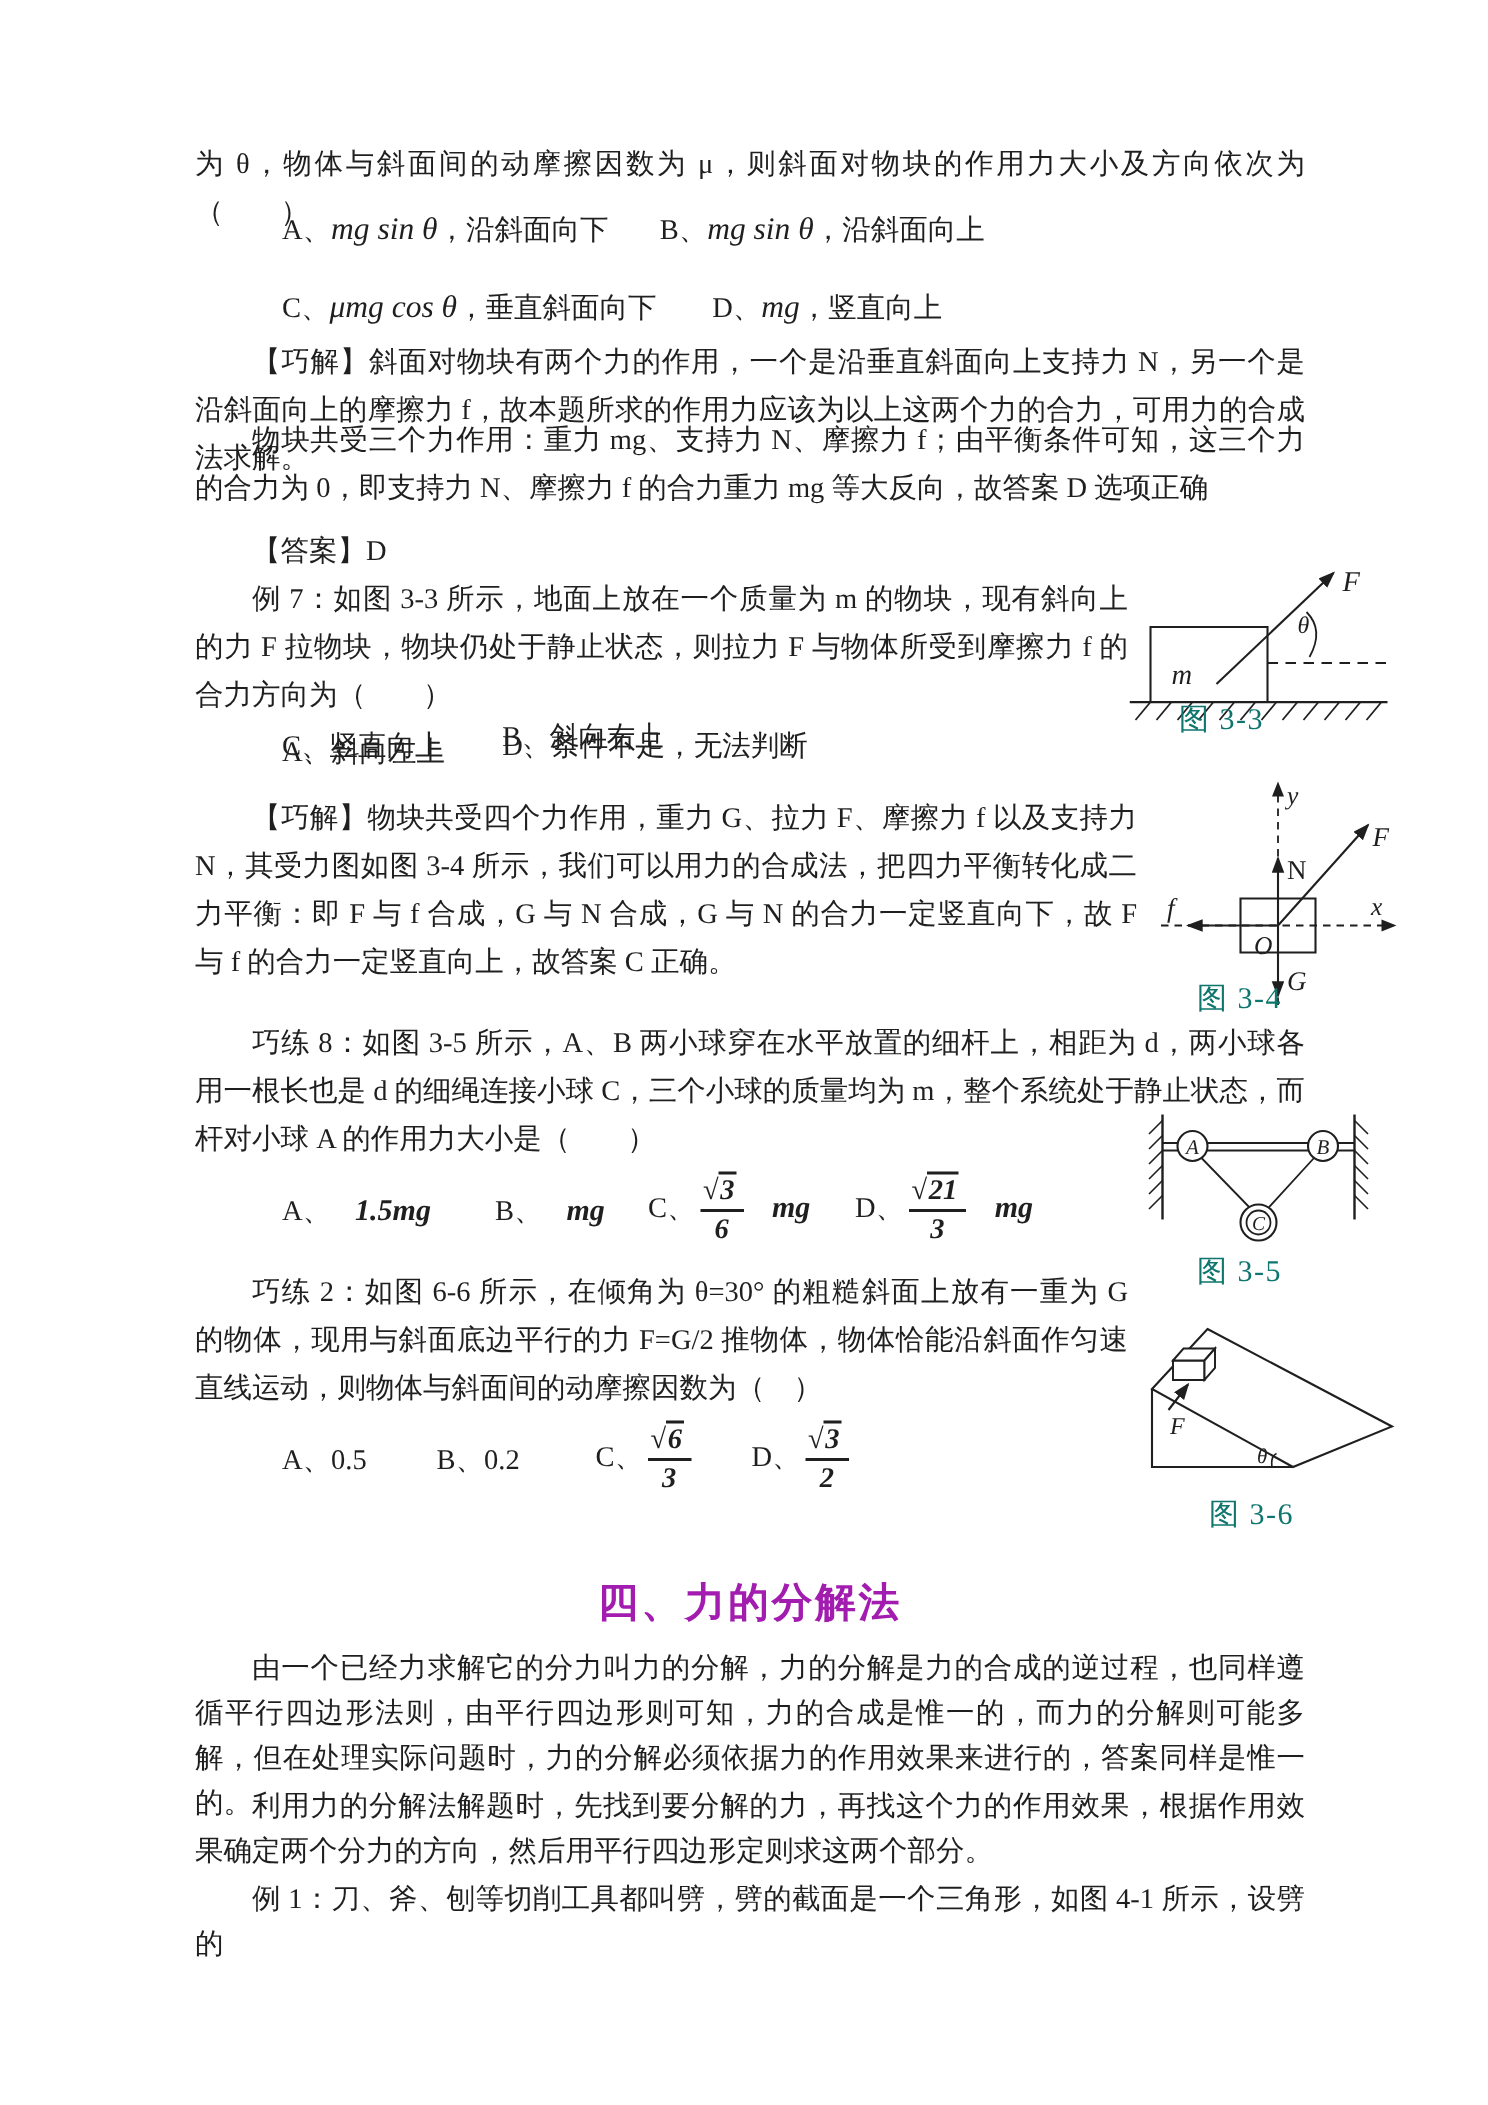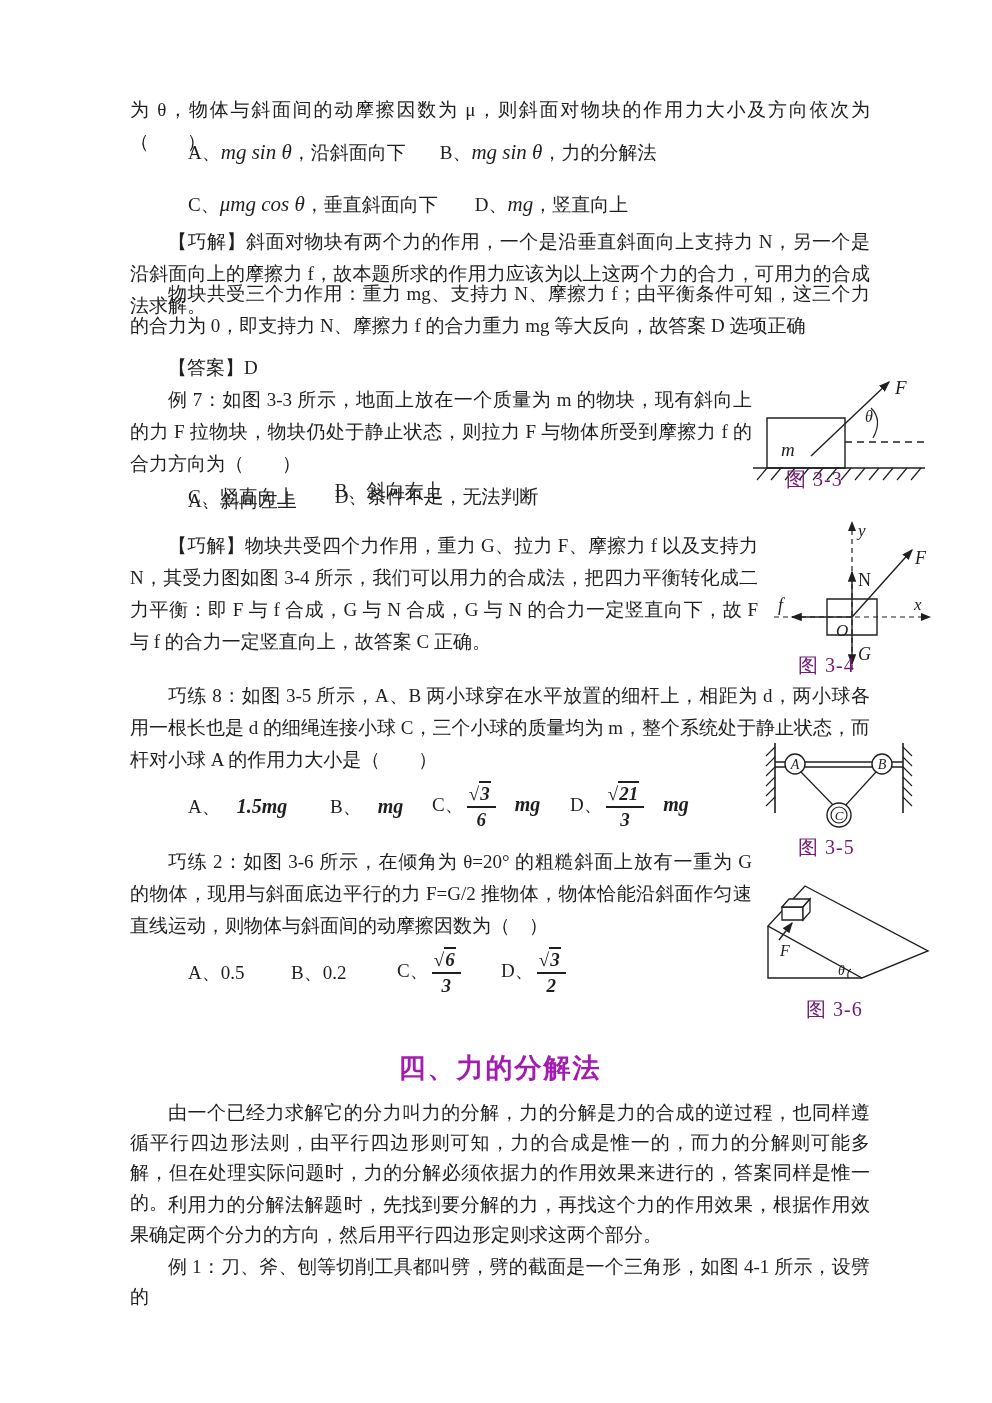--- a/index.html
+++ b/index.html
@@ -16,35 +16,35 @@
         font-style:italic;font-weight:bold;font-size:19px;line-height:1.15;margin:0 3px;}
   .frac .num{display:block;border-bottom:2px solid #1f1f1f;padding:0 5px 1px 2px;}
   .frac .rad{font-style:normal;}
   .frac .rcd{border-top:2px solid #1f1f1f;padding:0 1px;}
   .frac .den{display:block;padding-top:1px;}
   .suffix{font-style:italic;font-weight:bold;font-size:20px;margin-left:16px;}
   .heading{position:absolute;left:130px;width:740px;text-align:center;
            font-family:"Liberation Sans","DejaVu Sans",sans-serif;font-weight:bold;
            font-size:27px;color:#a21caf;letter-spacing:2px;}
   .fig{position:absolute;}
-  .figcap{position:absolute;font-size:20px;letter-spacing:1px;color:#701a75;}
+  .figcap{position:absolute;font-size:20px;letter-spacing:1px;color:#0f766e;}
   svg text{font-family:"Liberation Serif","DejaVu Serif",serif;fill:#1f1f1f;}
   svg .it{font-style:italic;}
   svg line,svg path,svg rect,svg circle,svg polygon{vector-effect:non-scaling-stroke;}
 </style>
 </head>
 <body>
 
 <div class="page">
 
   <div class="para" style="top:94px;">为 θ，物体与斜面间的动摩擦因数为 μ，则斜面对物块的作用力大小及方向依次为（　　）</div>
 
   <div class="optrow" style="top:140px;">
     <span class="opt" style="width:247px;"><span>A、</span><span class="mi">mg sin θ</span><span>，沿斜面向下</span></span>
-    <span class="opt"><span>B、</span><span class="mi">mg sin θ</span><span>，力的分解法</span></span>
+    <span class="opt"><span>B、</span><span class="mi">mg sin θ</span><span>，沿斜面向上</span></span>
   </div>
 
   <div class="optrow" style="top:192px;">
     <span class="opt" style="width:282px;"><span>C、</span><span class="mi">μmg cos θ</span><span>，垂直斜面向下</span></span>
     <span class="opt"><span>D、</span><span class="mi">mg</span><span>，竖直向上</span></span>
   </div>
 
   <div class="para indent" style="top:226px;">【巧解】斜面对物块有两个力的作用，一个是沿垂直斜面向上支持力 N，另一个是沿斜面向上的摩擦力 f，故本题所求的作用力应该为以上这两个力的合力，可用力的合成法求解。</div>
   <div class="para indent" style="top:278px;">物块共受三个力作用：重力 mg、支持力 N、摩擦力 f；由平衡条件可知，这三个力的合力为 0，即支持力 N、摩擦力 f 的合力重力 mg 等大反向，故答案 D 选项正确</div>
   <div class="para indent" style="top:352px;">【答案】D</div>
@@ -64,21 +64,21 @@
 
   <div class="para indent" style="top:680px;">巧练 8：如图 3-5 所示，A、B 两小球穿在水平放置的细杆上，相距为 d，两小球各用一根长也是 d 的细绳连接小球 C，三个小球的质量均为 m，整个系统处于静止状态，而杆对小球 A 的作用力大小是（　　）</div>
 
   <div class="fracrow" style="top:778px;height:58px;">
     <span class="opt" style="width:142px;"><span>A、</span><span class="suffix">1.5mg</span></span>
     <span class="opt" style="width:102px;"><span>B、</span><span class="suffix">mg</span></span>
     <span class="opt" style="width:138px;"><span>C、</span><span class="frac"><span class="num"><span class="rad">√</span><span class="rcd">3</span></span><span class="den">6</span></span><span class="suffix">mg</span></span>
     <span class="opt"><span>D、</span><span class="frac"><span class="num"><span class="rad">√</span><span class="rcd">21</span></span><span class="den">3</span></span><span class="suffix">mg</span></span>
   </div>
 
-  <div class="para indent" style="top:846px;width:622px;">巧练 2：如图 3-6 所示，在倾角为 θ=20° 的粗糙斜面上放有一重为 G 的物体，现用与斜面底边平行的力 F=G/2 推物体，物体恰能沿斜面作匀速直线运动，则物体与斜面间的动摩擦因数为（　）</div>
+  <div class="para indent" style="top:846px;width:622px;">巧练 2：如图 6-6 所示，在倾角为 θ=30° 的粗糙斜面上放有一重为 G 的物体，现用与斜面底边平行的力 F=G/2 推物体，物体恰能沿斜面作匀速直线运动，则物体与斜面间的动摩擦因数为（　）</div>
 
   <div class="fracrow" style="top:944px;height:58px;">
     <span class="opt" style="width:103px;"><span>A、</span><span>0.5</span></span>
     <span class="opt" style="width:106px;"><span>B、</span><span>0.2</span></span>
     <span class="opt" style="width:104px;"><span>C、</span><span class="frac"><span class="num"><span class="rad">√</span><span class="rcd">6</span></span><span class="den">3</span></span></span>
     <span class="opt"><span>D、</span><span class="frac"><span class="num"><span class="rad">√</span><span class="rcd">3</span></span><span class="den">2</span></span></span>
   </div>
 
   <div class="heading" style="top:1050px;">四、力的分解法</div>
   <div class="para indent" style="top:1098px;line-height:30px;">由一个已经力求解它的分力叫力的分解，力的分解是力的合成的逆过程，也同样遵循平行四边形法则，由平行四边形则可知，力的合成是惟一的，而力的分解则可能多解，但在处理实际问题时，力的分解必须依据力的作用效果来进行的，答案同样是惟一的。</div>

